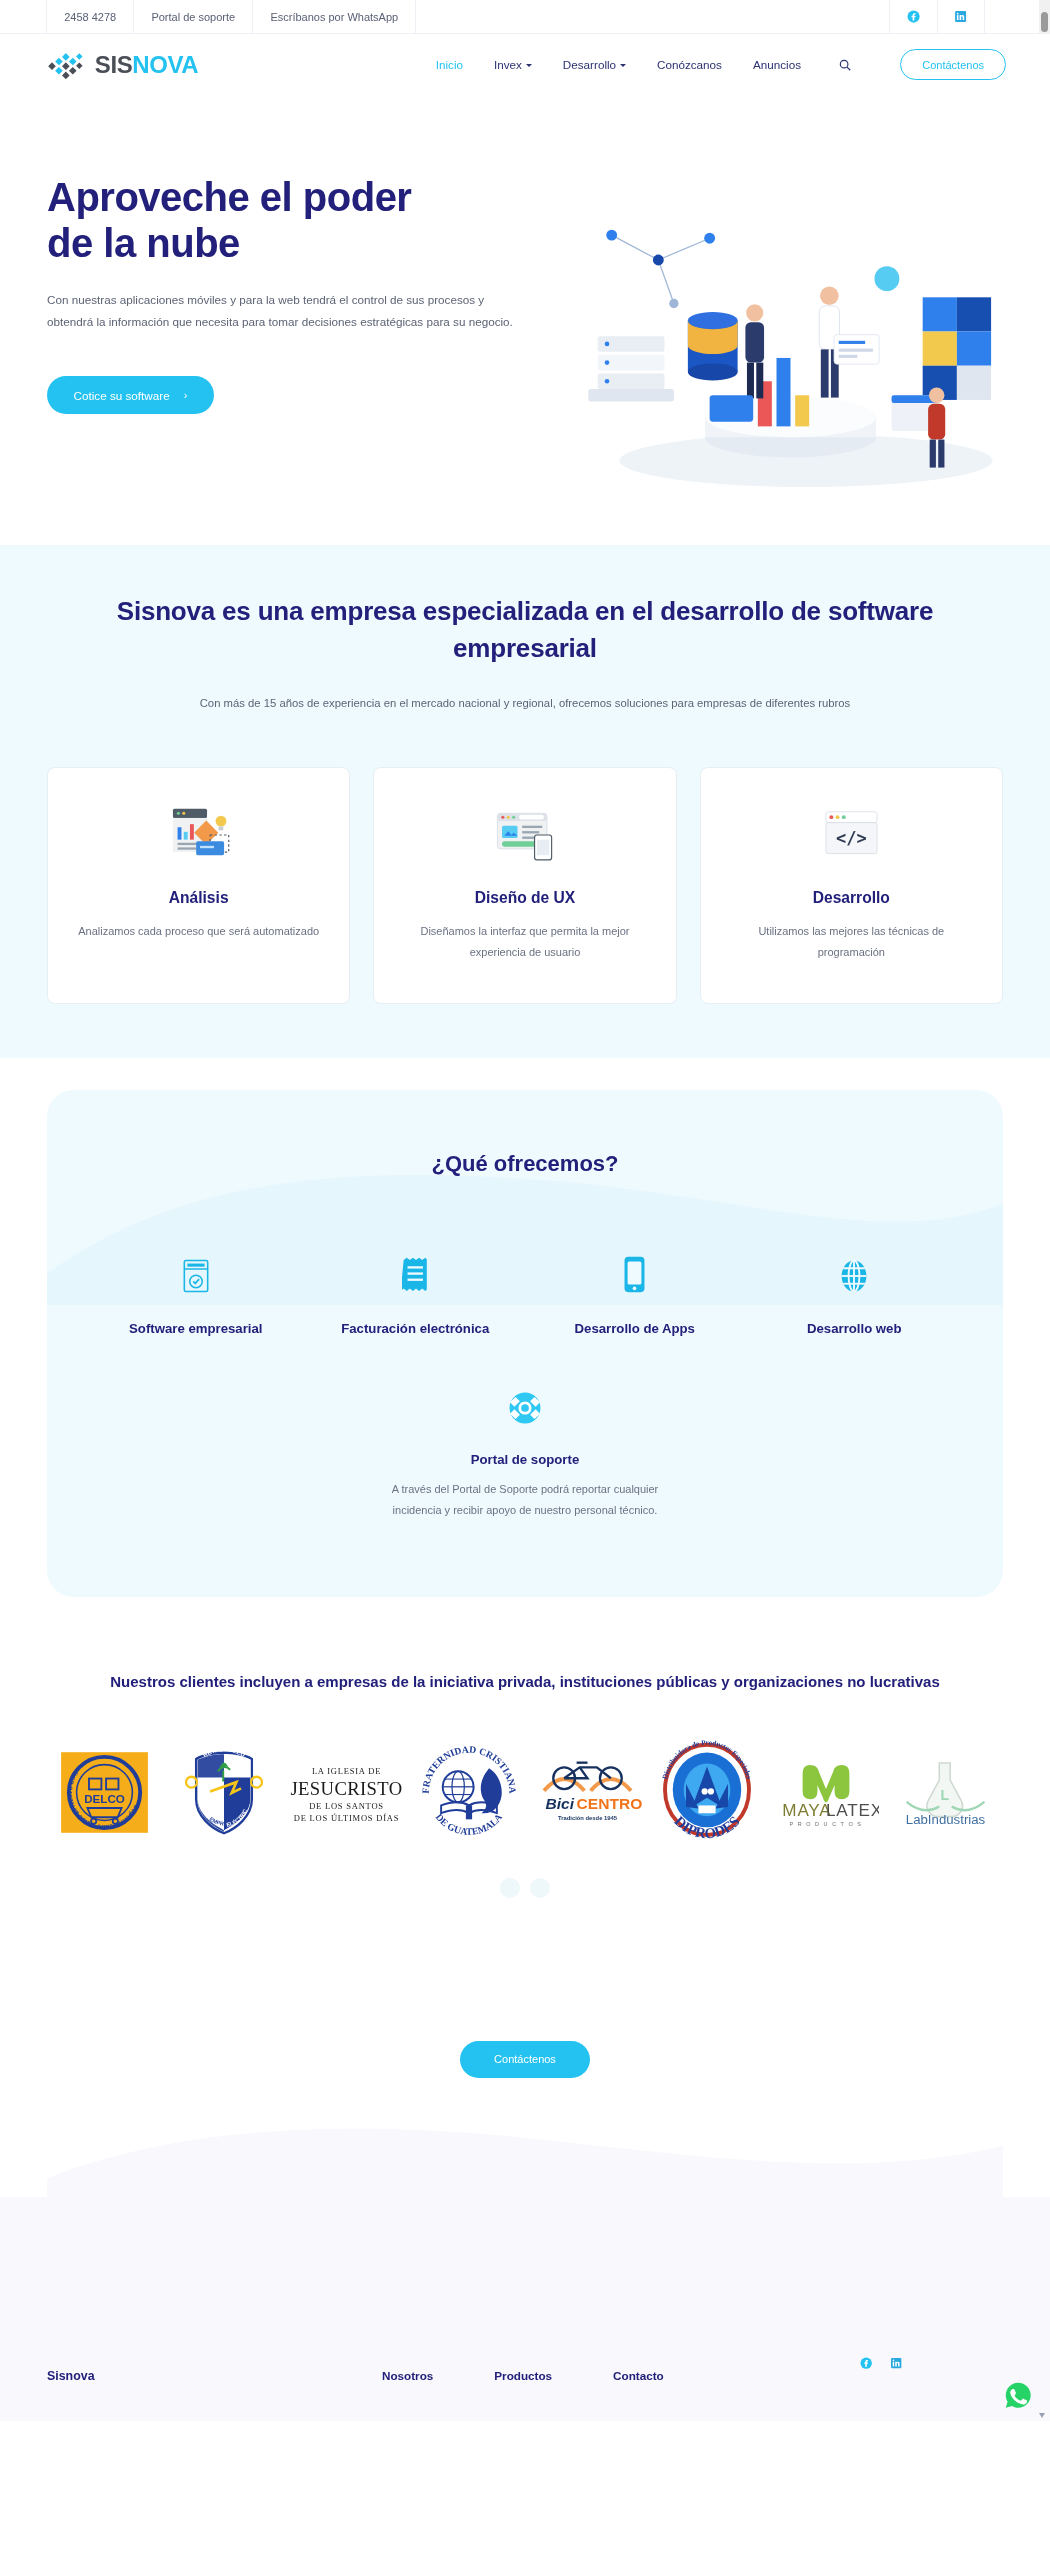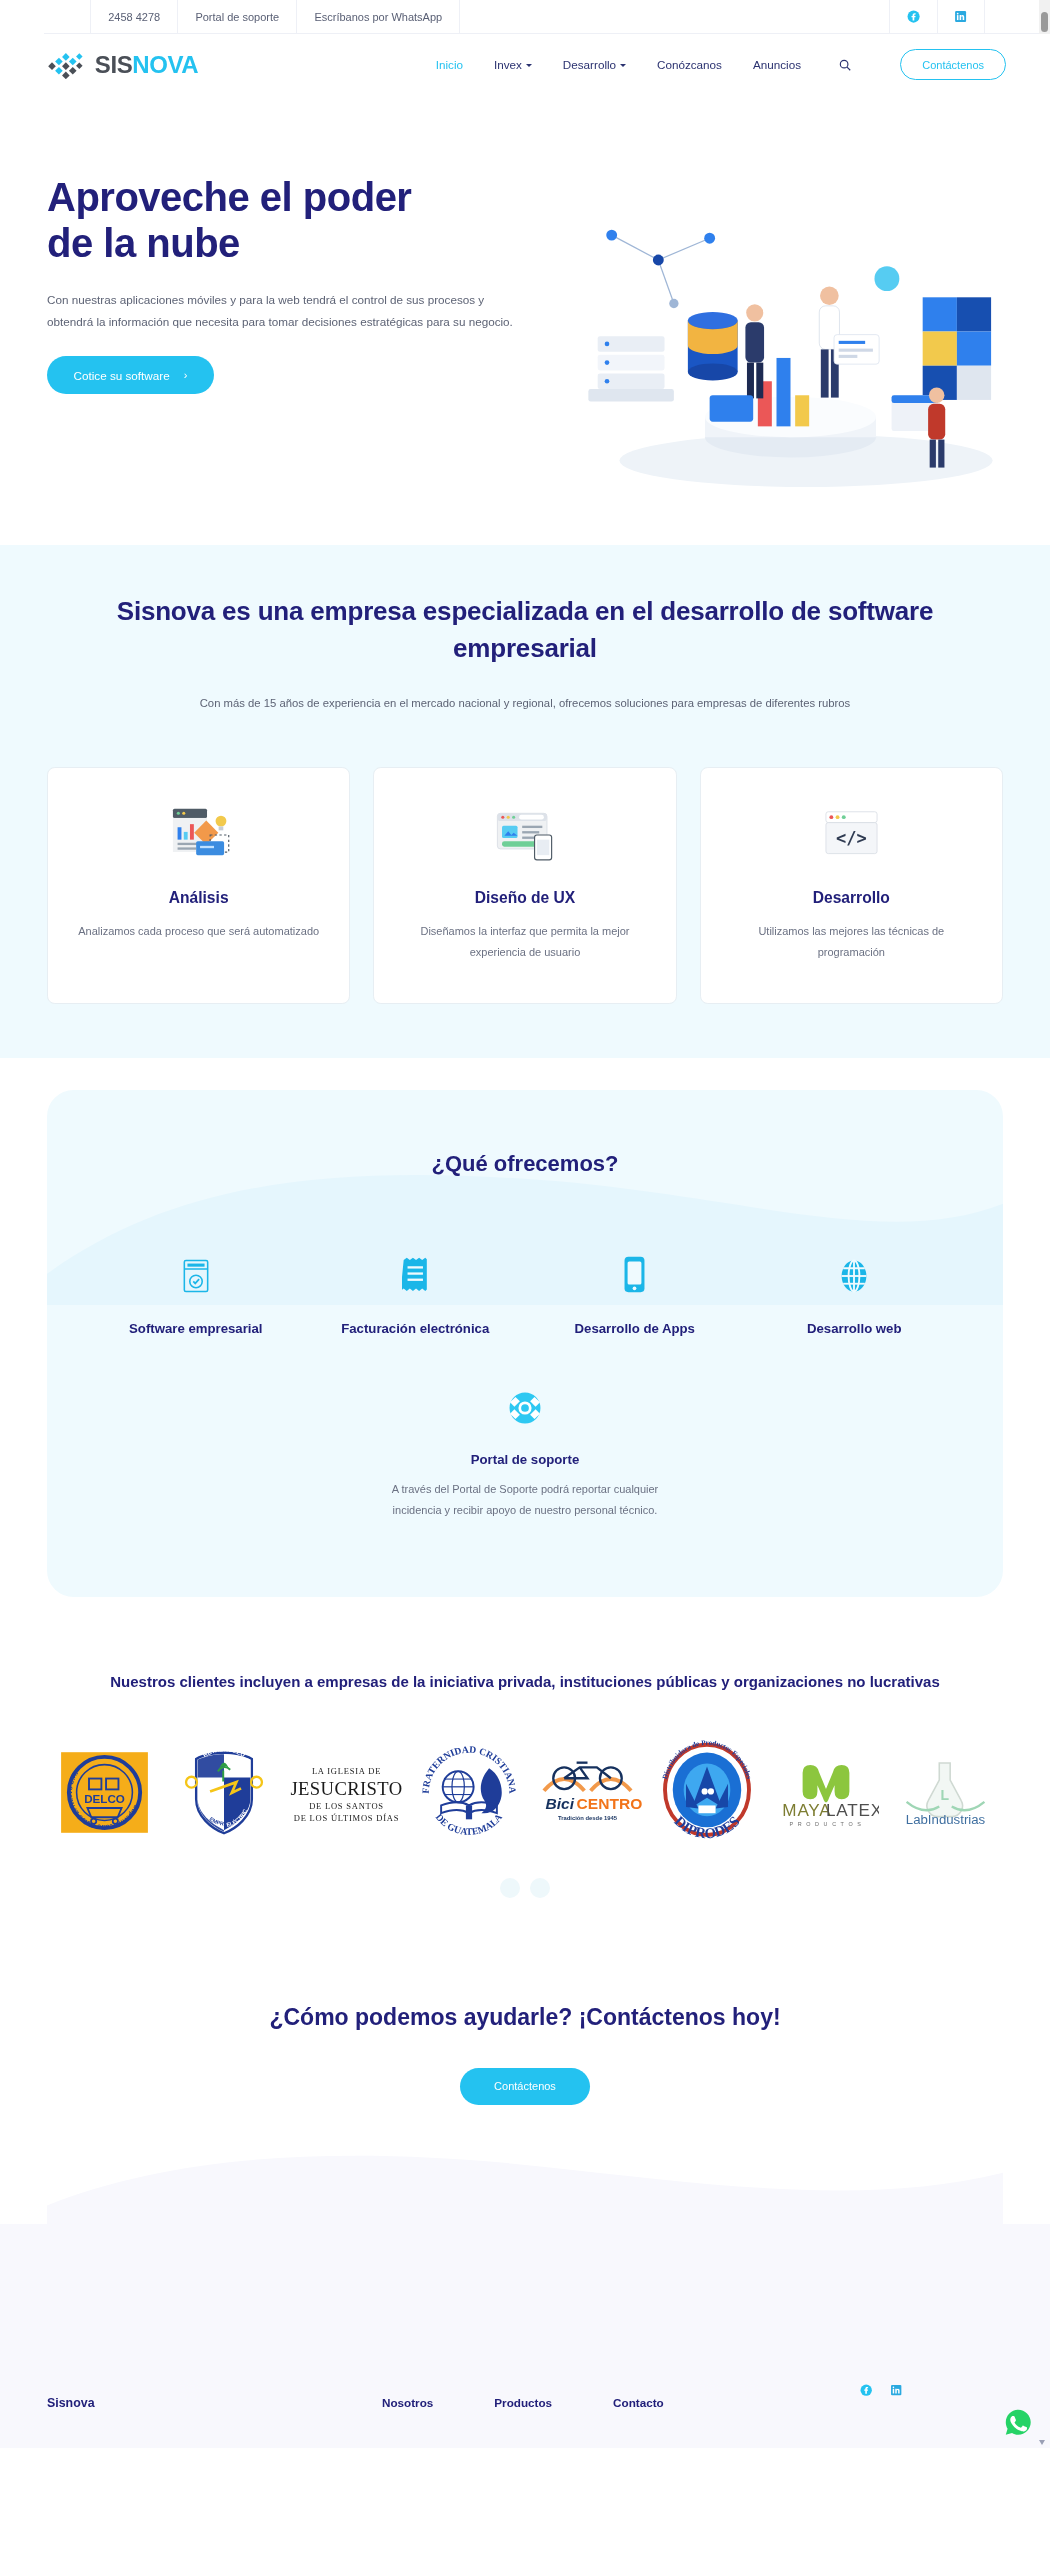--- a/index.html
+++ b/index.html
@@ -13,21 +13,20 @@
   body { width: 1050px; overflow-x: hidden; }
 
   
   .topbar {
     height: 34px;
     background: #ffffff;
     border-bottom: 0.8px solid #eef0f6;
     display: flex;
     align-items: stretch;
     font-size: 11px;
-    margin-left: 44px;
   }
   .topbar-left { display: flex; margin-left: 47px; }
   .topbar-item {
     display: flex; align-items: center;
     padding: 0 17px;
     color: #5a6075;
     border-left: 0.8px solid #eef0f6;
     border-right: 0.8px solid #eef0f6;
     margin-left: -0.8px;
     white-space: nowrap;
@@ -127,21 +126,21 @@
     letter-spacing: -0.5px;
   }
   .hero-sub {
     font-size: 11.7px;
     line-height: 1.85;
     color: #5d6375;
     margin-top: 23px;
     max-width: 467px;
   }
   .btn-cta {
-    margin-top: 24px;
+    margin-top: 44px;
     background: #24c2f0;
     color: #ffffff;
     border: none;
     border-radius: 20px;
     padding: 12.4px 26.5px;
     font-size: 11.7px;
     cursor: pointer;
     font-family: inherit;
     display: inline-flex;
     align-items: center;
@@ -792,21 +791,20 @@
     </div>
   </div>
 
   <div class="dots">
     <div class="dot"></div>
     <div class="dot"></div>
   </div>
 </div>
 
 <div class="sec-cta">
-  <h2 class="cta-title">¿Cómo podemos ayudarle? ¡Contáctenos hoy!</h2>
   <button class="btn-cta2">Contáctenos</button>
   <svg class="cta-wave" viewBox="0 0 1350 120" preserveAspectRatio="none">
     <path d="M0,96 C180,30 420,18 700,46 C960,72 1160,96 1350,54 L1350,120 L0,120 Z" fill="#f8f8fd"></path>
   </svg>
 </div>
 
 <div class="band"></div>
 
 <div class="footer">
   <div class="footer-brand">Sisnova</div>

